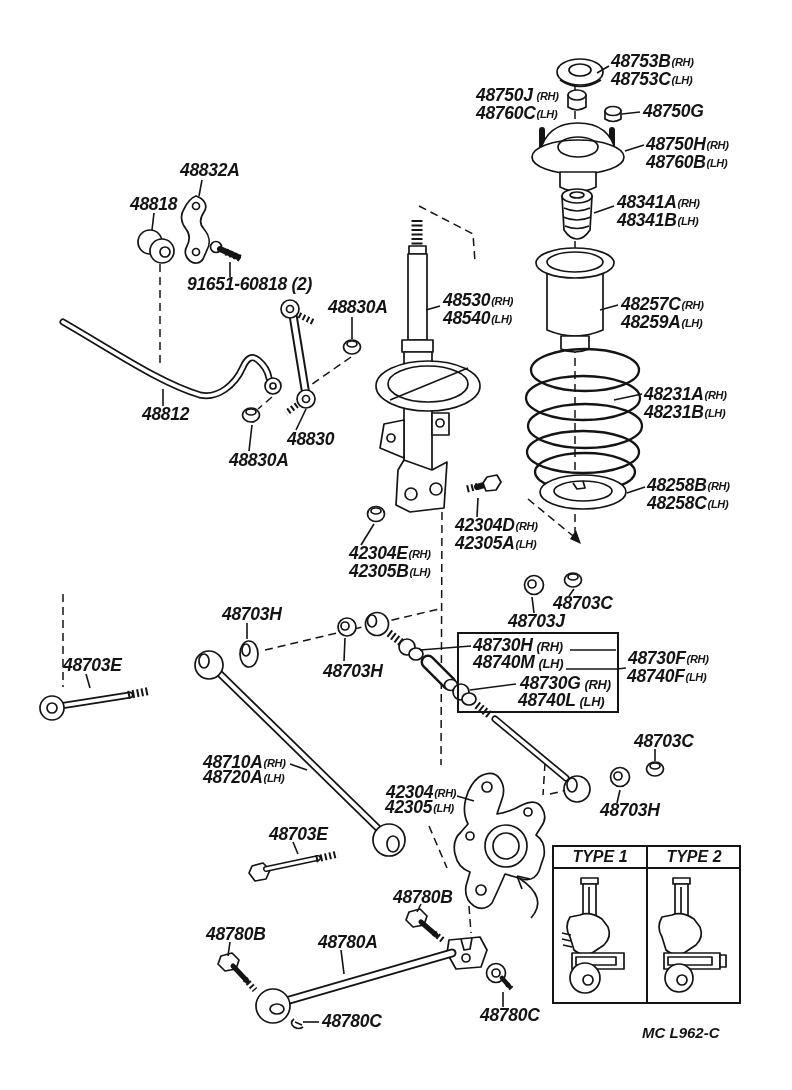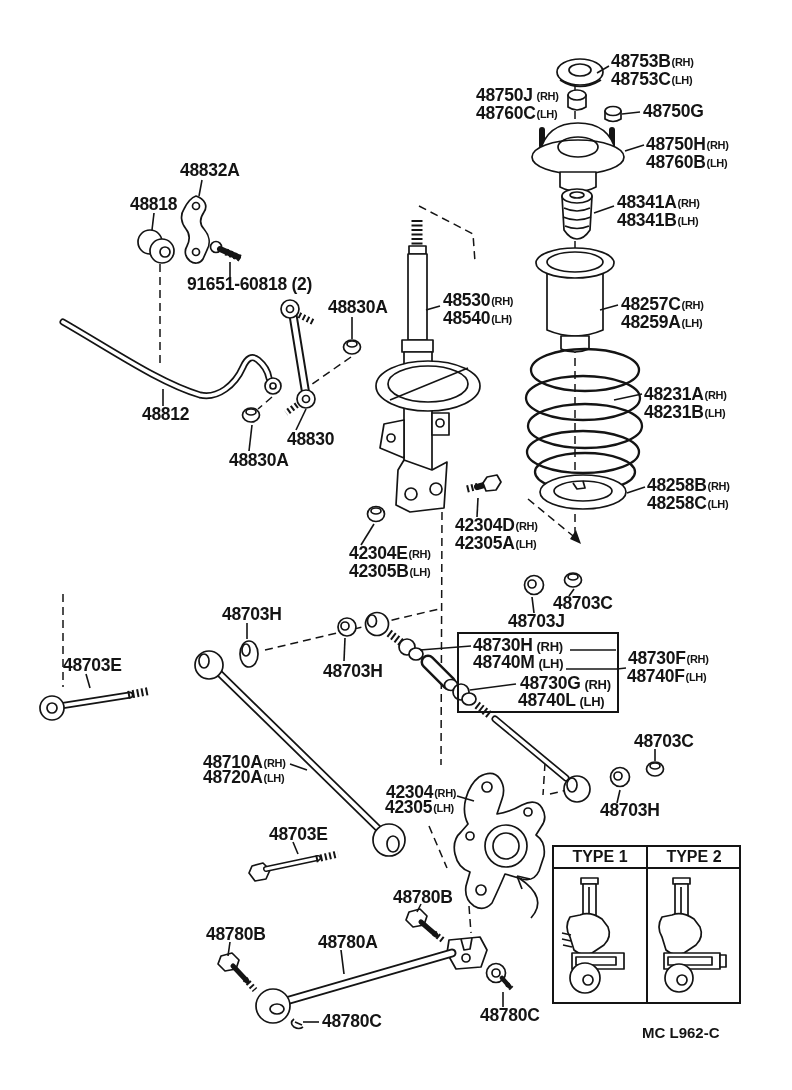--- a/index.html
+++ b/index.html
@@ -1,16 +1,16 @@
 <!DOCTYPE html>
 <html><head>
 <meta charset="utf-8">
 <style>
   html,body{margin:0;padding:0;background:#fff;}
-  #page{position:relative;width:792px;height:1090px;background:#fff;overflow:hidden;}
+  #page{position:relative;width:792px;height:1090px;background:#fff;overflow:hidden;font-style:italic;}
   svg{position:absolute;left:0;top:0;}
   .lbl{font-family:"Liberation Sans",sans-serif;font-weight:bold;font-size:17.5px;fill:#141414;letter-spacing:-0.3px;}
   .s1{font-size:11px;}
   .s2{font-size:13px;}
   .hdr{font-family:"Liberation Sans",sans-serif;font-weight:bold;font-size:16px;fill:#141414;text-anchor:middle;}
   .ftr{font-family:"Liberation Sans",sans-serif;font-weight:bold;font-size:15px;fill:#141414;}
   .ld{stroke:#141414;stroke-width:1.6;fill:none;}
   .dsh{stroke:#141414;stroke-width:1.5;fill:none;stroke-dasharray:8 5;}
   .p{fill:#fff;stroke:#141414;stroke-width:1.7;stroke-linejoin:round;}
   .p2{fill:none;stroke:#141414;stroke-width:1.7;stroke-linejoin:round;}

